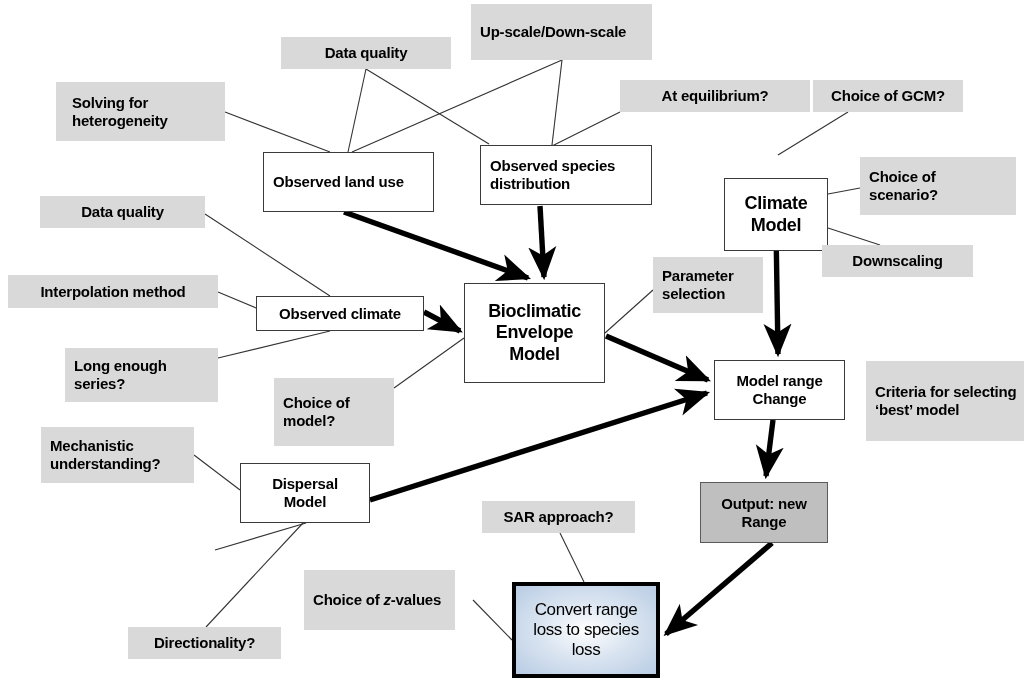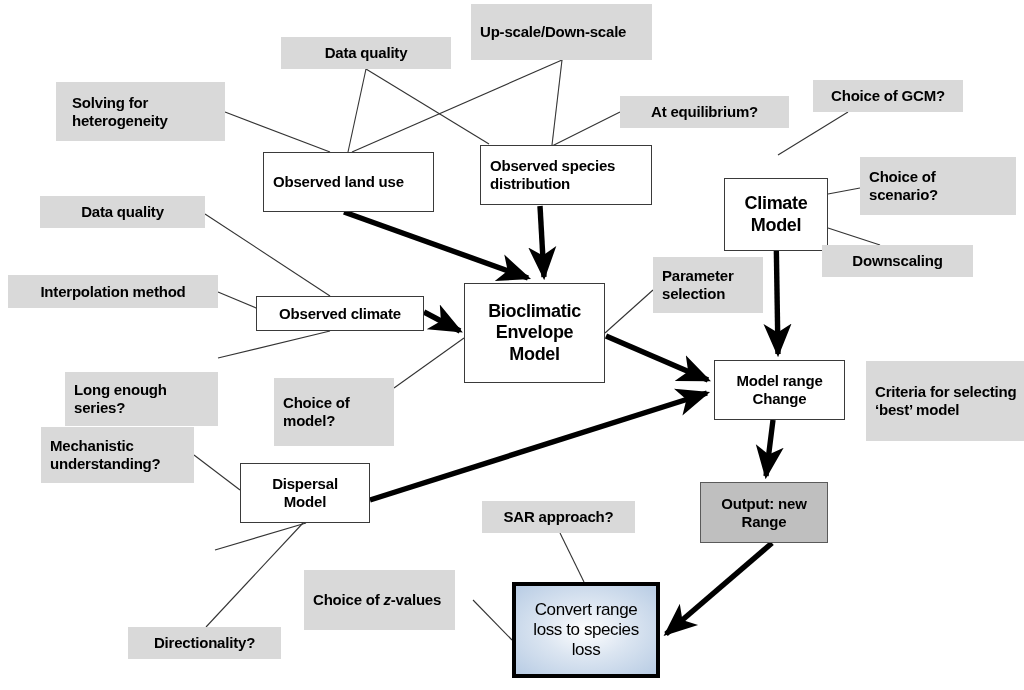--- a/index.html
+++ b/index.html
@@ -130,21 +130,21 @@
   </div>
 
   <div class="node anno left" style="left:471px;top:4px;width:181px;height:56px;">
     <span>Up-scale/Down-scale</span>
   </div>
 
   <div class="node anno left" style="left:56px;top:82px;width:169px;height:59px;padding-left:16px;">
     <span>Solving for heterogeneity</span>
   </div>
 
-  <div class="node anno center" style="left:620px;top:96px;width:169px;height:32px;">
+  <div class="node anno center" style="left:620px;top:80px;width:190px;height:32px;">
     <span>At equilibrium?</span>
   </div>
 
   <div class="node anno center" style="left:813px;top:80px;width:150px;height:32px;">
     <span>Choice of GCM?</span>
   </div>
 
   <div class="node boxw left" style="left:263px;top:152px;width:171px;height:60px;">
     <span>Observed land use</span>
   </div>
@@ -178,21 +178,21 @@
   </div>
 
   <div class="node boxw strong center" style="left:464px;top:283px;width:141px;height:100px;">
     <span>Bioclimatic Envelope Model</span>
   </div>
 
   <div class="node boxw center" style="left:256px;top:296px;width:168px;height:35px;">
     <span>Observed climate</span>
   </div>
 
-  <div class="node anno left" style="left:65px;top:348px;width:153px;height:54px;margin-top:24px;">
+  <div class="node anno left" style="left:65px;top:348px;width:153px;height:54px;">
     <span>Long enough series?</span>
   </div>
 
   <div class="node boxw center" style="left:714px;top:360px;width:131px;height:60px;">
     <span>Model range Change</span>
   </div>
 
   <div class="node anno left" style="left:866px;top:361px;width:167px;height:80px;">
     <span>Criteria for selecting ‘best’ model</span>
   </div>

